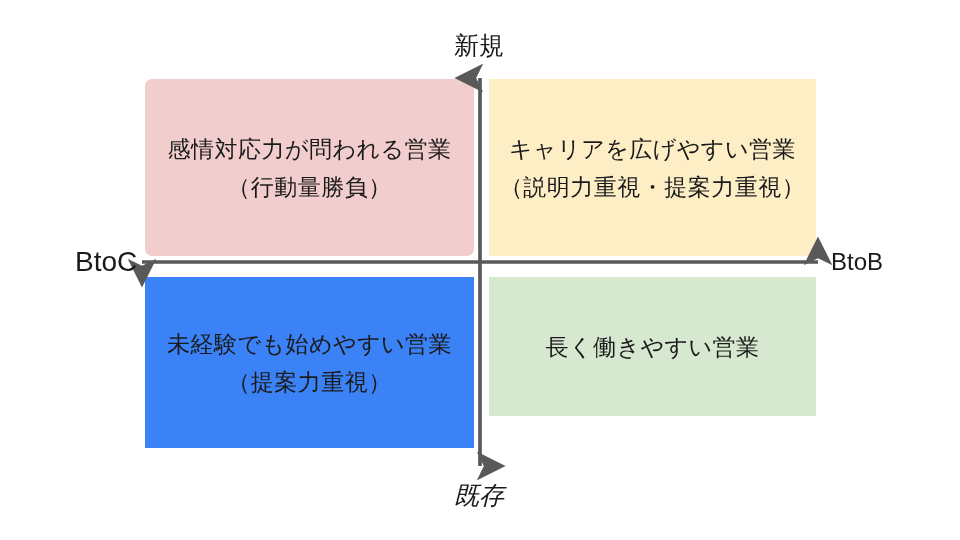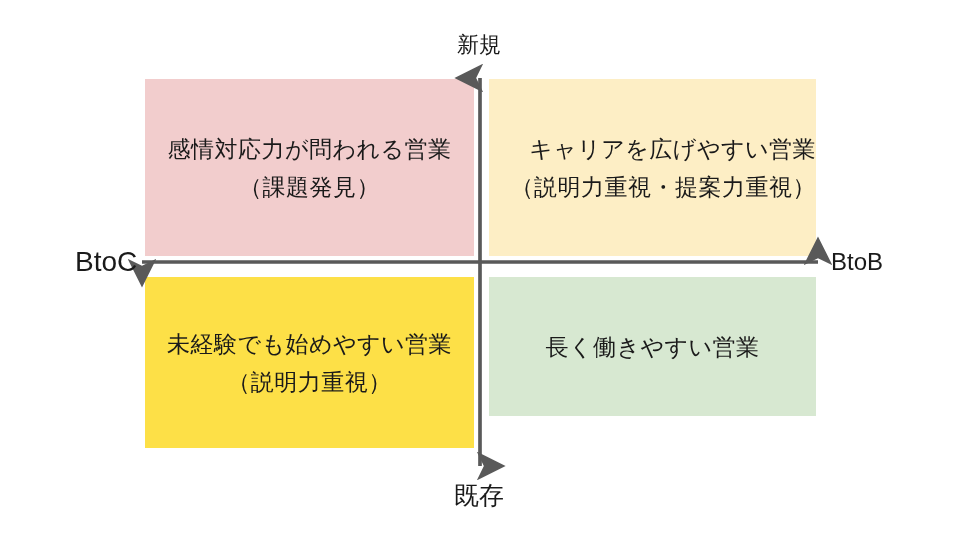--- a/index.html
+++ b/index.html
@@ -83,64 +83,64 @@
   .axis-label {
     position: absolute;
     color: #1a1a1a;
     white-space: nowrap;
   }
   #label-top {
     left: 0;
     right: 0;
     top: 28px;
     text-align: center;
-    font-size: 22px;
+    font-size: 25px;
     line-height: 34px;
   }
   #label-top span { position: relative; left: -1px; }
   #label-bottom {
     left: 0;
     right: 0;
     top: 478px;
     text-align: center;
     font-size: 25px;
     line-height: 34px;
   }
-  #label-bottom span { position: relative; left: -1px; }
+  #label-bottom span { position: relative; left: -1px; font-style: italic; }
   #label-left {
     left: 75px;
     top: 245px;
     font-size: 28px;
     line-height: 34px;
   }
   #label-right {
     left: 831px;
     top: 245px;
     font-size: 24px;
     line-height: 34px;
   }
 </style>
 </head>
 <body>
 
 <div id="matrix">
 
-  <div class="quadrant" id="quad-top-left" style="background-color: rgb(242, 205, 205);">
+  <div class="quadrant" id="quad-top-left" style="background-color: rgb(242, 205, 205); border-radius: 7px;">
     <div class="line">感情対応力が問われる営業</div>
-    <div class="line">（課題発見）</div>
+    <div class="line">（行動量勝負）</div>
   </div>
 
-  <div class="quadrant" id="quad-top-right" style="background-color: rgb(253, 238, 197); align-items: flex-end;">
+  <div class="quadrant" id="quad-top-right" style="background-color: rgb(253, 238, 197);">
     <div class="line">キャリアを広げやすい営業</div>
     <div class="line">（説明力重視・提案力重視）</div>
   </div>
 
-  <div class="quadrant" id="quad-bottom-left" style="background-color: #fde047;">
+  <div class="quadrant" id="quad-bottom-left" style="background-color: #3b82f6;">
     <div class="line">未経験でも始めやすい営業</div>
-    <div class="line">（説明力重視）</div>
+    <div class="line">（提案力重視）</div>
   </div>
 
   <div class="quadrant" id="quad-bottom-right" style="background-color: rgb(215, 232, 209);">
     <div class="line">長く働きやすい営業</div>
   </div>
 
   <svg class="axis-svg" viewBox="0 0 960 540">
     <defs>
       <marker id="arrowhead-up" markerWidth="9" markerHeight="9" refX="4.5" refY="8" orient="auto" markerUnits="strokeWidth">
         <polygon points="4.5,0 9,9 4.5,6.8 0,9" fill="#595959"></polygon>

